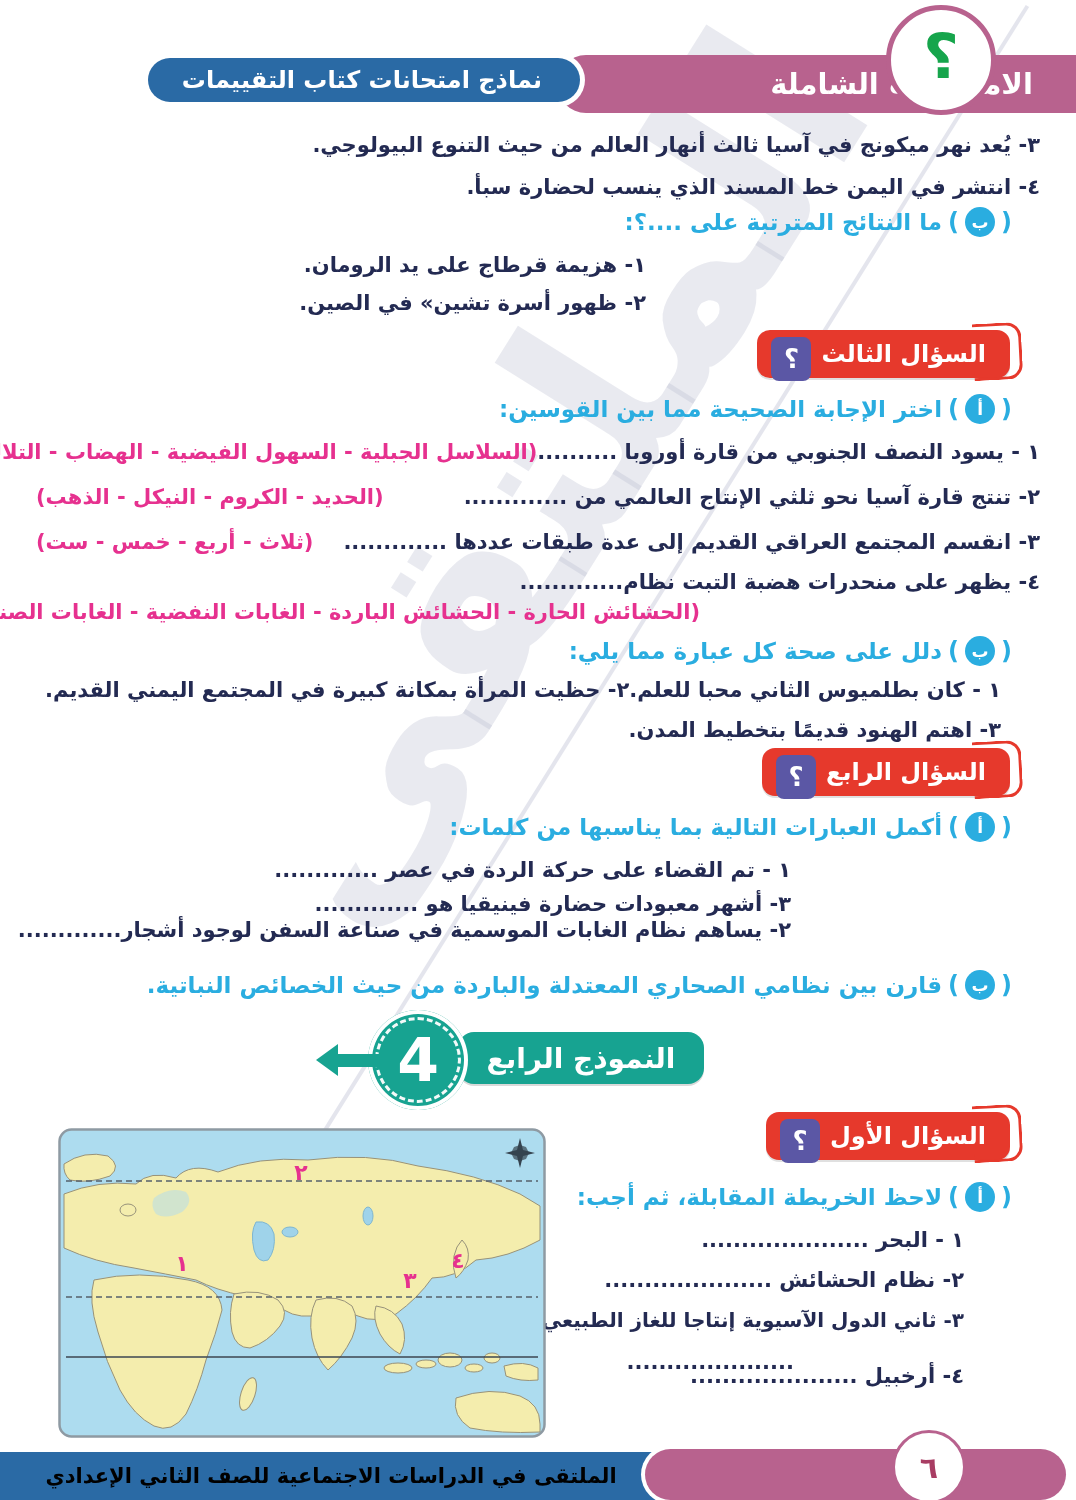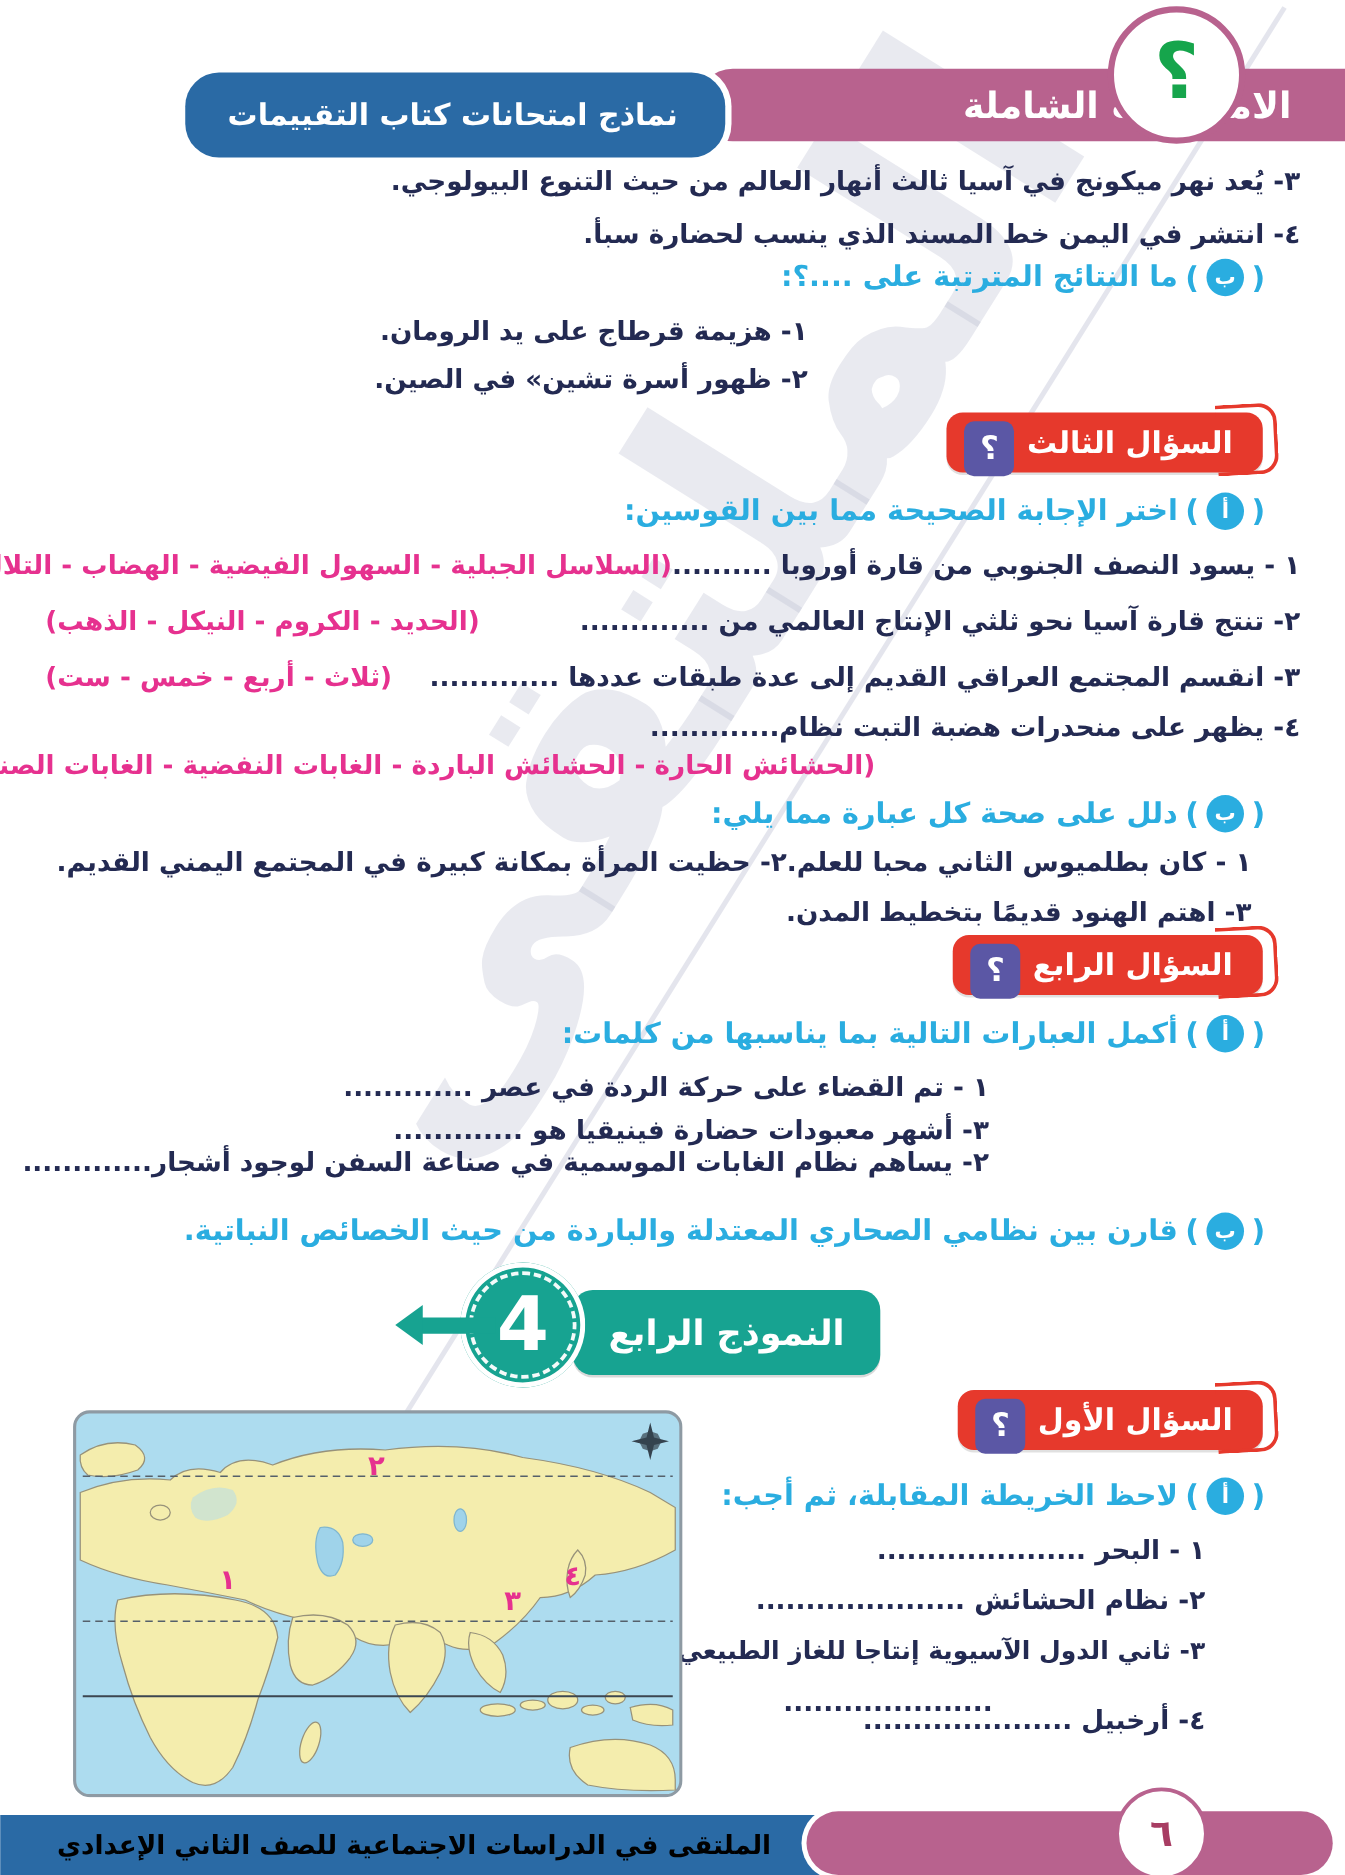--- a/index.html
+++ b/index.html
@@ -21,21 +21,21 @@
     background:rgba(205,207,222,0.55);transform:rotate(-58deg);z-index:0;
   }
   
   .hdr-pink{
     position:absolute;top:55px;right:0;left:557px;height:58px;
     background:#b8628e;border-radius:29px 0 0 29px;z-index:1;
     display:flex;align-items:center;justify-content:center;padding-left:170px;
   }
   .hdr-pink-title{color:#fff;font-size:29px;font-weight:700;white-space:nowrap;}
   .hdr-blue{
-    position:absolute;top:58px;left:148px;width:432px;height:68px;
+    position:absolute;top:58px;left:148px;width:432px;height:44px;
     background:#2a6aa5;border-radius:27px;z-index:2;box-shadow:0 0 0 5px #fff;
     display:flex;align-items:center;justify-content:flex-start;padding-right:38px;box-sizing:border-box;
   }
   .hdr-blue-title{color:#fff;font-size:24px;font-weight:700;white-space:nowrap;}
   .hdr-circle{
     position:absolute;top:5px;left:886px;width:110px;height:110px;border-radius:50%;
     background:#fff;border:5px solid #b8628e;box-sizing:border-box;z-index:3;
     display:flex;align-items:center;justify-content:center;
   }
   .hdr-qmark{color:#16a54c;font-size:62px;font-weight:900;line-height:1;margin-top:-6px;}
@@ -65,21 +65,21 @@
   }
   .q-badge-label{color:#fff;font-size:24px;font-weight:700;white-space:nowrap;position:relative;z-index:1;}
   .q-badge-mark{
     width:40px;height:44px;background:#5b57a5;border-radius:8px;color:#fff;
     display:inline-flex;align-items:center;justify-content:center;
     font-size:26px;font-weight:900;transform:translateY(5px);position:relative;z-index:1;
   }
   
   .model-wrap{position:absolute;left:318px;top:1012px;width:392px;height:100px;z-index:2;}
   .model-pill{
-    position:absolute;right:6px;top:20px;width:246px;height:68px;background:#17a391;
+    position:absolute;right:6px;top:20px;width:246px;height:52px;background:#17a391;
     border-radius:16px;display:flex;align-items:center;justify-content:center;
     color:#fff;font-size:28px;font-weight:700;box-shadow:0 2px 0 rgba(0,0,0,0.15);
   }
   .model-circle{
     position:absolute;left:50px;top:-2px;width:100px;height:100px;border-radius:50%;
     background:#17a391;display:flex;align-items:center;justify-content:center;
     box-shadow:0 0 0 4px #ffffff inset;
   }
   .model-ring{position:absolute;inset:7px;border:3px dashed rgba(255,255,255,0.95);border-radius:50%;}
   .model-num{color:#fff;font-size:60px;font-weight:900;line-height:1;position:relative;z-index:1;}

